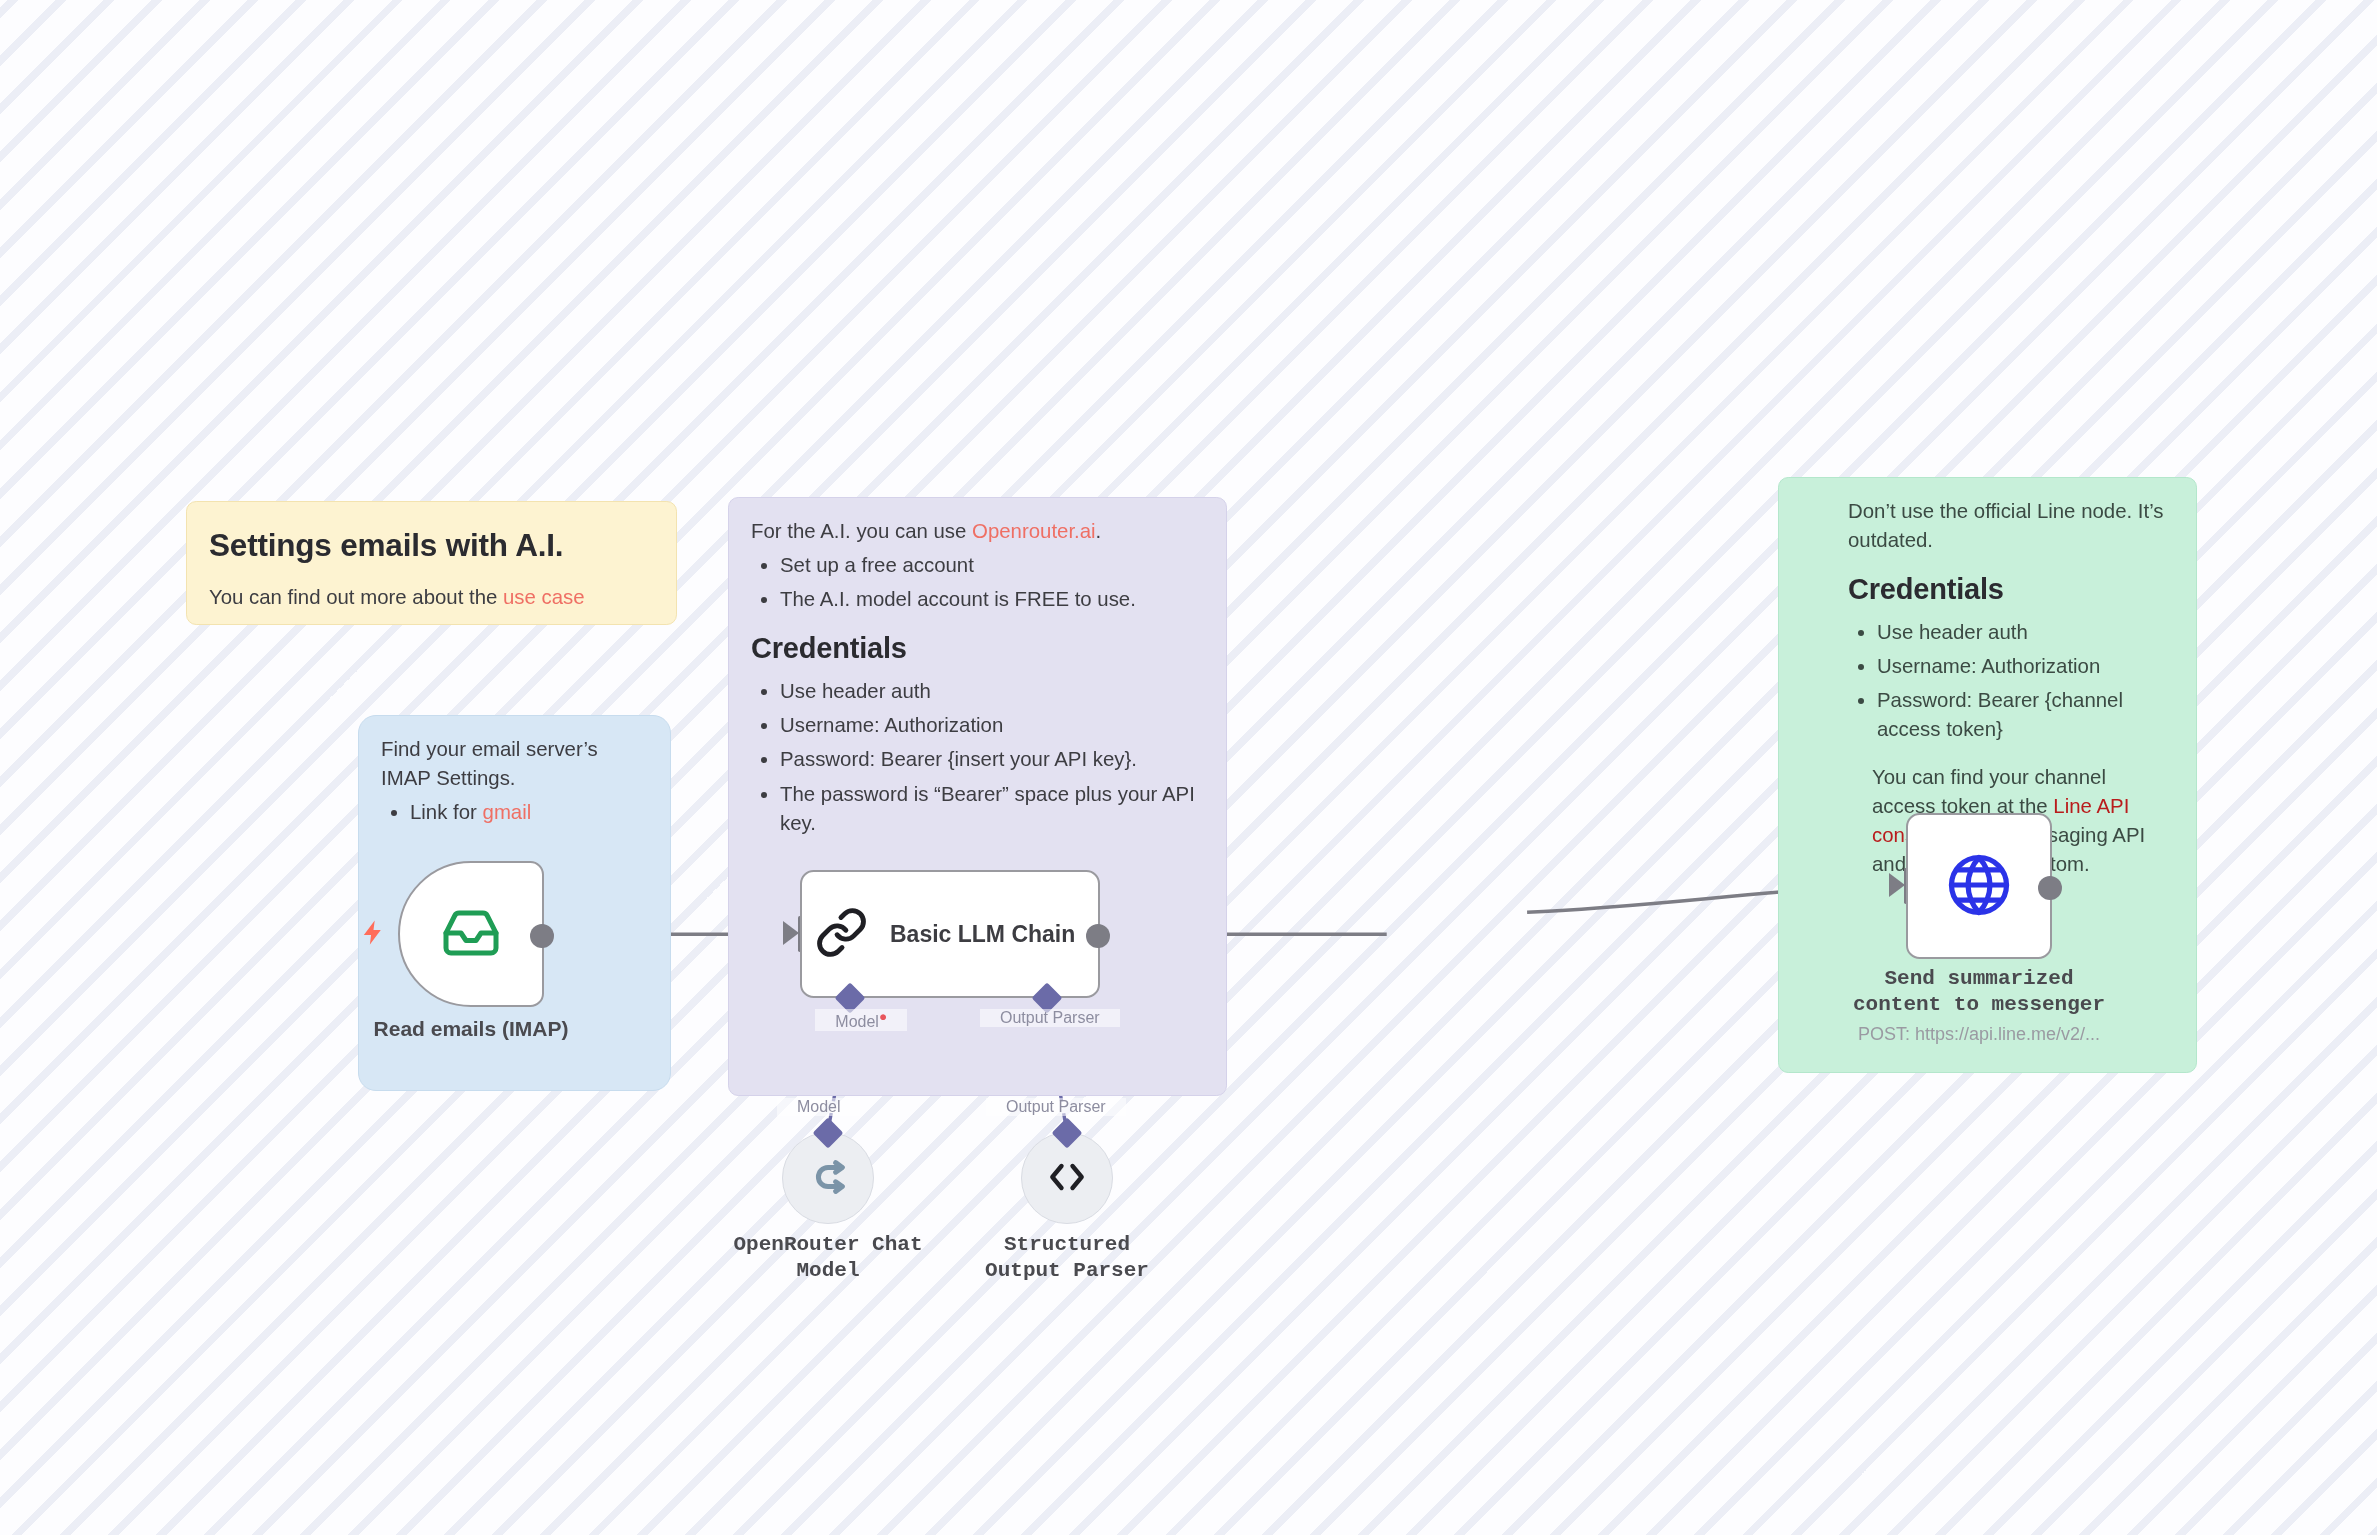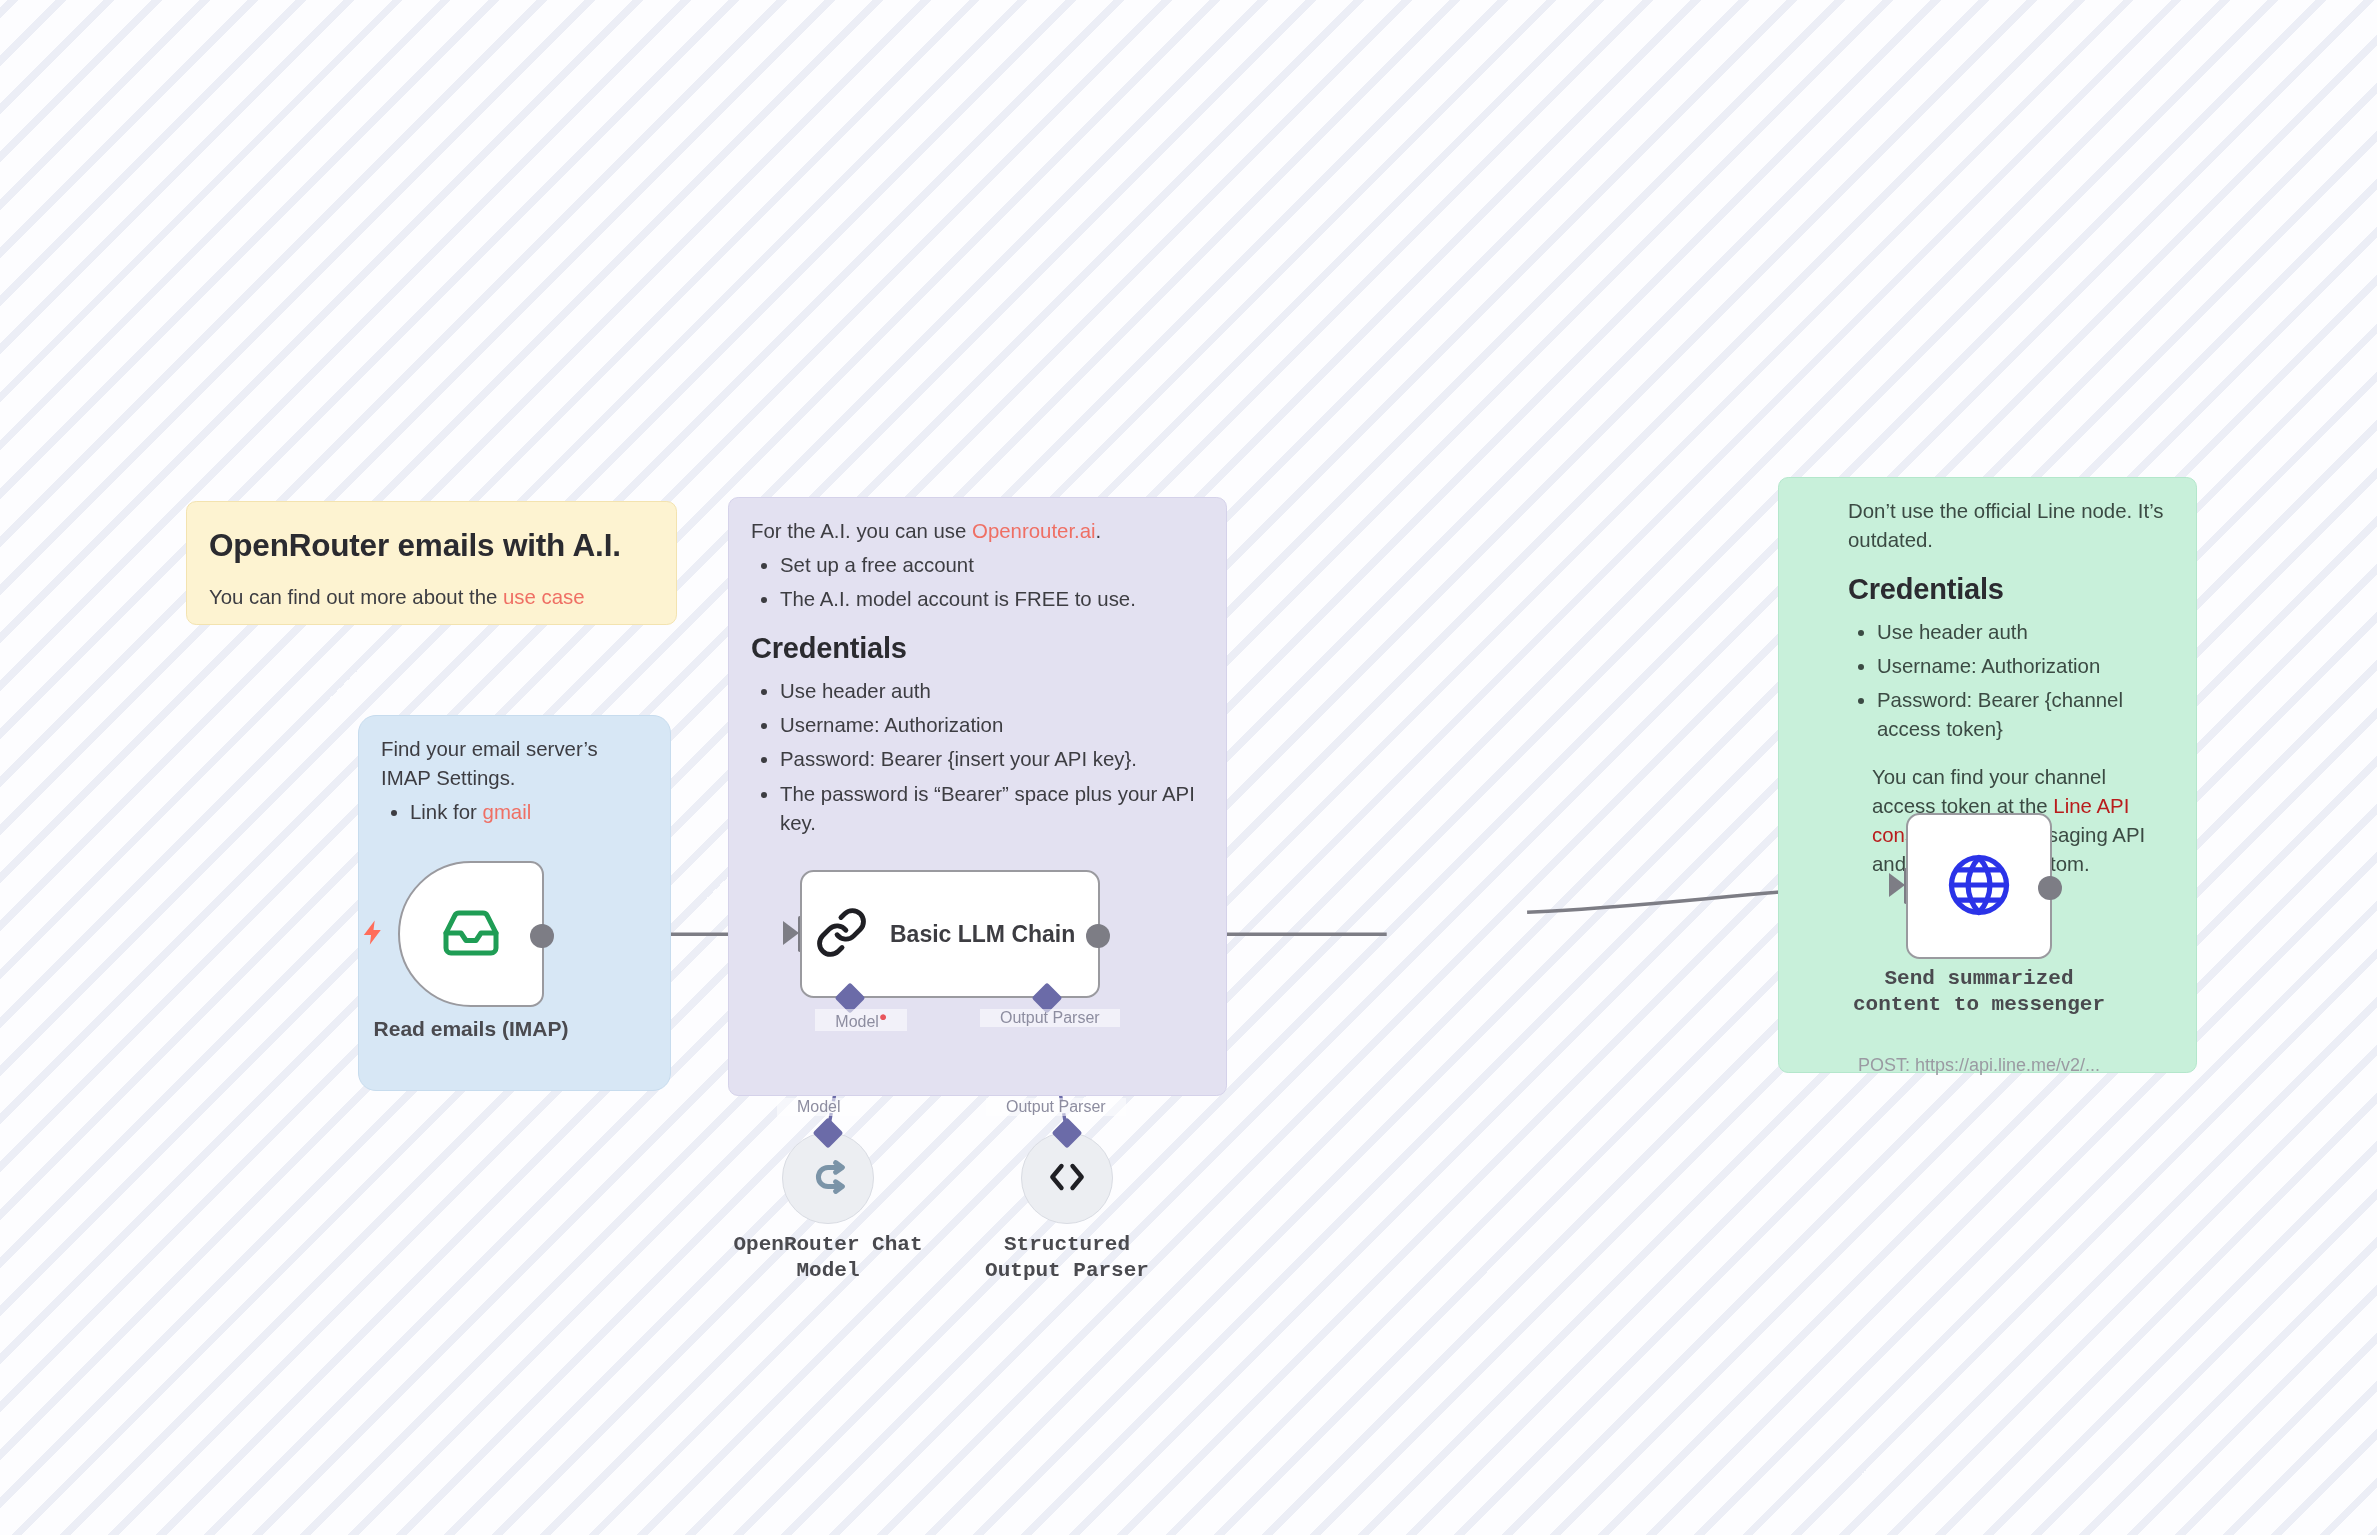--- a/index.html
+++ b/index.html
@@ -276,21 +276,21 @@
         <li>Use header auth</li>
         <li>Username: Authorization</li>
         <li>Password: Bearer {channel access token}</li>
       </ul>
       <p style="margin-top:19px; padding-left:24px;"><span>You can find your channel access token at the </span><span class="link">Line API console</span><span>. Go to Messaging API and scroll to the bottom.</span></p>
     </div>
   </div>
 
   <div class="sticky sticky-yellow" style="left:186px; top:501px; width:491px; height:124px;">
     <div class="sticky-body">
-      <h1>OpenRouter emails with A.I.</h1>
+      <h1>Settings emails with A.I.</h1>
       <p><span>You can find out more about the </span><span class="link">use case</span></p>
     </div>
   </div>
 
   <div class="node" style="left:398px; top:861px;">
     <div class="trigger-bolt" style="left:-39px; top:53px;">
       <svg width="29" height="37" viewBox="0 0 24 24" fill="#ff6d5a">
           <path d="M13 2 L4 14 h6 l-1 8 9-12 h-6 z"></path>
         </svg>
     </div>
@@ -336,21 +336,21 @@
           <circle cx="12" cy="12" r="10"></circle>
           <path d="M2 12h20"></path>
           <path d="M12 2a15.3 15.3 0 0 1 4 10 15.3 15.3 0 0 1-4 10 15.3 15.3 0 0 1-4-10 15.3 15.3 0 0 1 4-10z"></path>
           <path d="M4.2 6.5h15.6"></path>
           <path d="M4.2 17.5h15.6"></path>
         </svg>
       </span>
       <div class="dot-out" style="right:-12px; top:61px;"></div>
     </div>
     <div class="node-title wrap" style="top:153px; width:255px;">Send summarized content to messenger</div>
-    <div class="node-subtitle" style="top:211px;margin-top:31px;">POST: https://api.line.me/v2/...</div>
+    <div class="node-subtitle" style="top:211px;">POST: https://api.line.me/v2/...</div>
   </div>
 
   <div class="node" style="left:782px; top:1132px;">
     <div class="port-label" style="left:-5.1px; top:-34px;">Model</div>
     <div class="diamond" style="left:35px; top:-10.2px;"></div>
     <div class="subnode-circle">
       <span>
         <svg width="46" height="46" viewBox="0 0 24 24" fill="none" stroke="#7b94a8" stroke-width="2.6" stroke-linecap="round" stroke-linejoin="round">
           <path d="M19 7 L12 7 A5 5 0 0 0 12 17 L19 17"></path>
           <path d="M16 4.5 L19.5 7 L16 9.5"></path>

